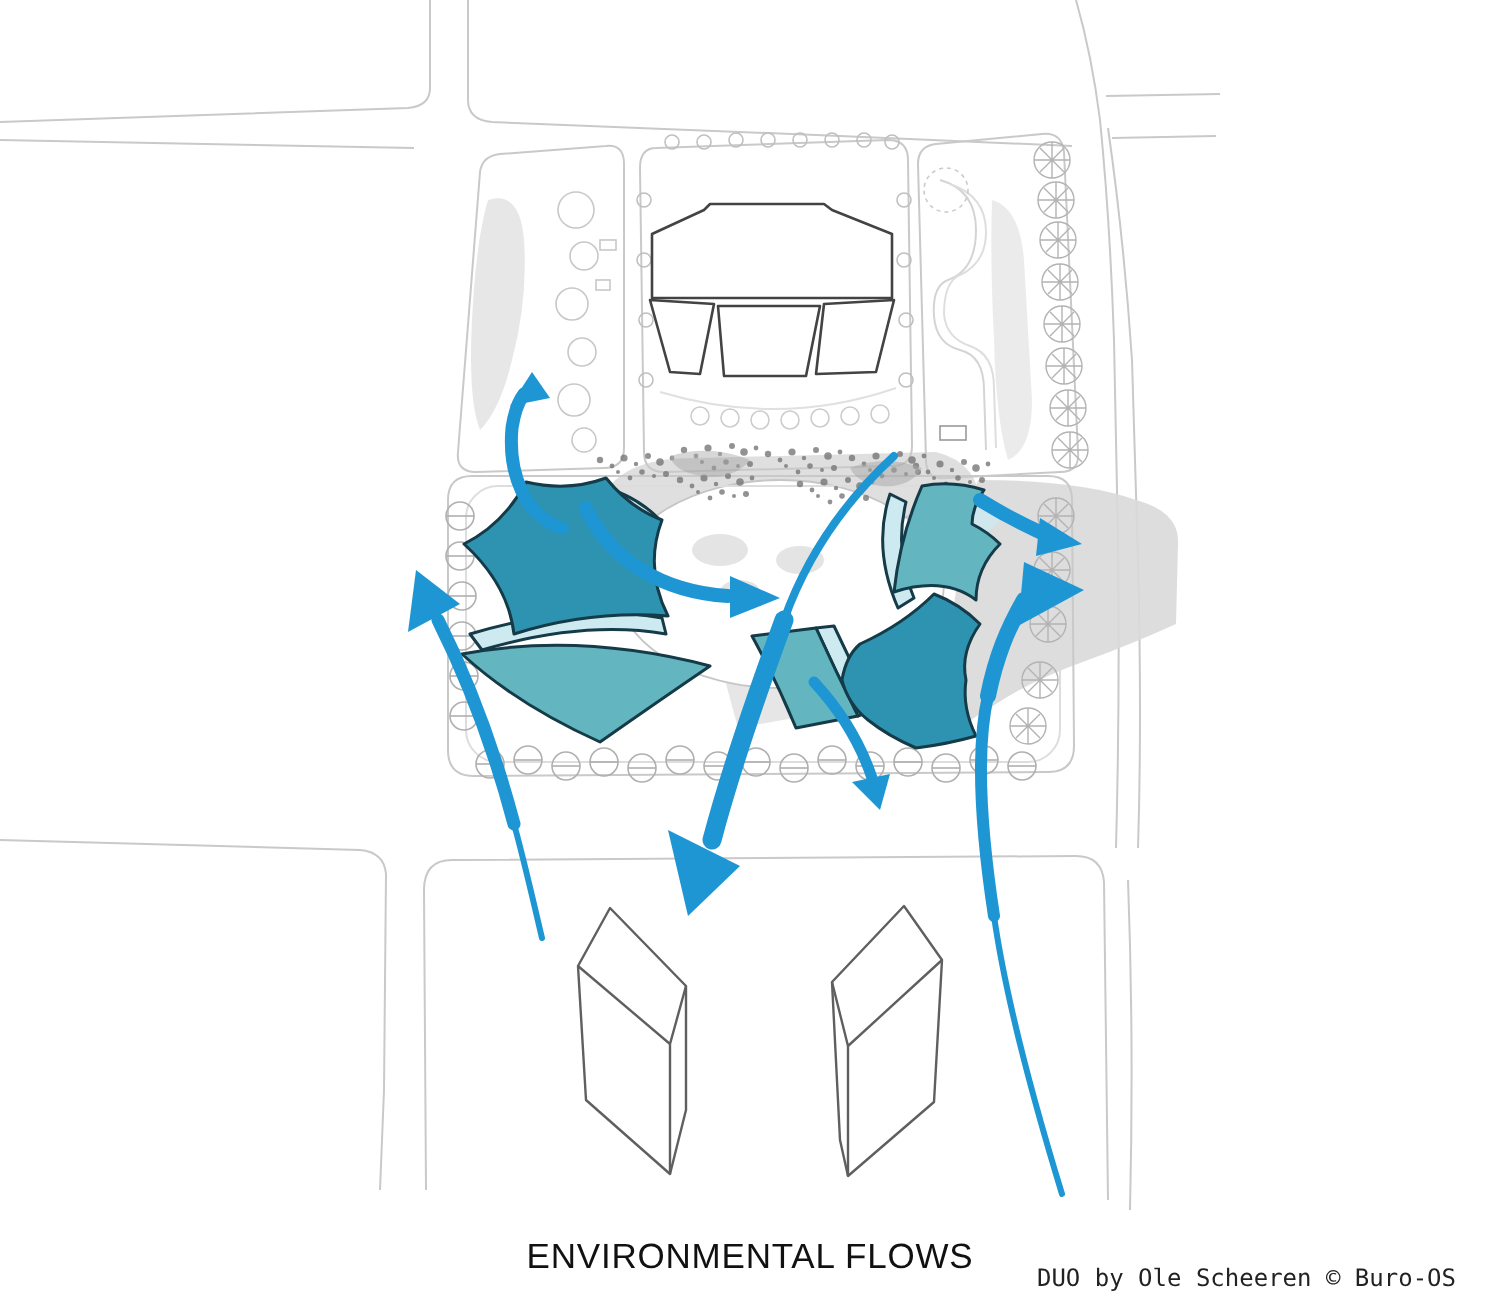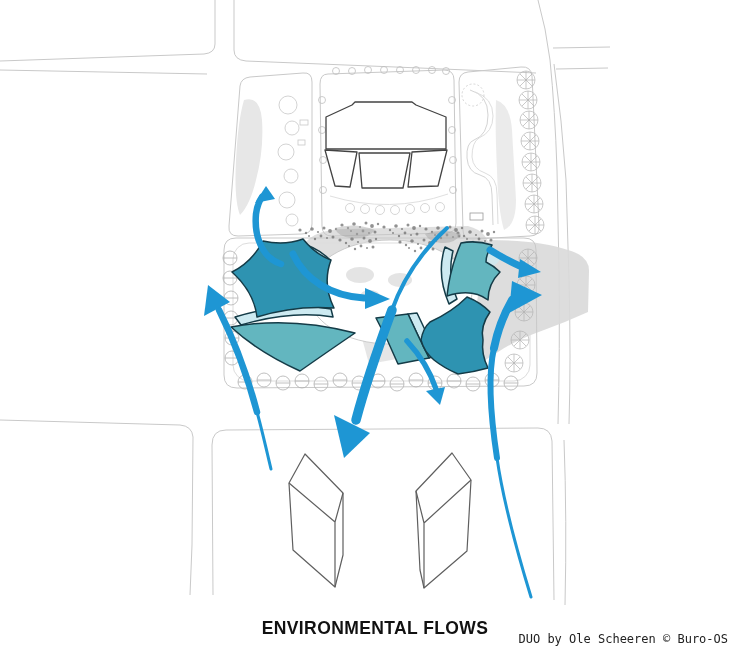--- a/index.html
+++ b/index.html
@@ -1,20 +1,20 @@
 <!DOCTYPE html>
 <html><head>
 <meta charset="utf-8">
 <style>
   html,body{margin:0;padding:0;background:#ffffff;}
   .stage{position:relative;width:750px;height:657px;background:#ffffff;overflow:hidden;
          font-family:"Liberation Sans",sans-serif;}
   .stage svg{position:absolute;left:0;top:0;}
   .title{position:absolute;left:0;right:0;top:618px;text-align:center;
-         font-family:"Liberation Sans",sans-serif;font-weight:700;font-size:17.5px;
+         font-family:"Liberation Sans",sans-serif;font-weight:400;font-size:17.5px;
          letter-spacing:.4px;color:#111;}
   .credit{position:absolute;right:22px;top:632px;font-family:"DejaVu Sans Mono",monospace;
           font-size:12px;color:#222;}
 </style>
 </head>
 <body>
 
 <div class="stage">
 <svg width="750" height="657" viewBox="0 0 750 657">
   <defs>

